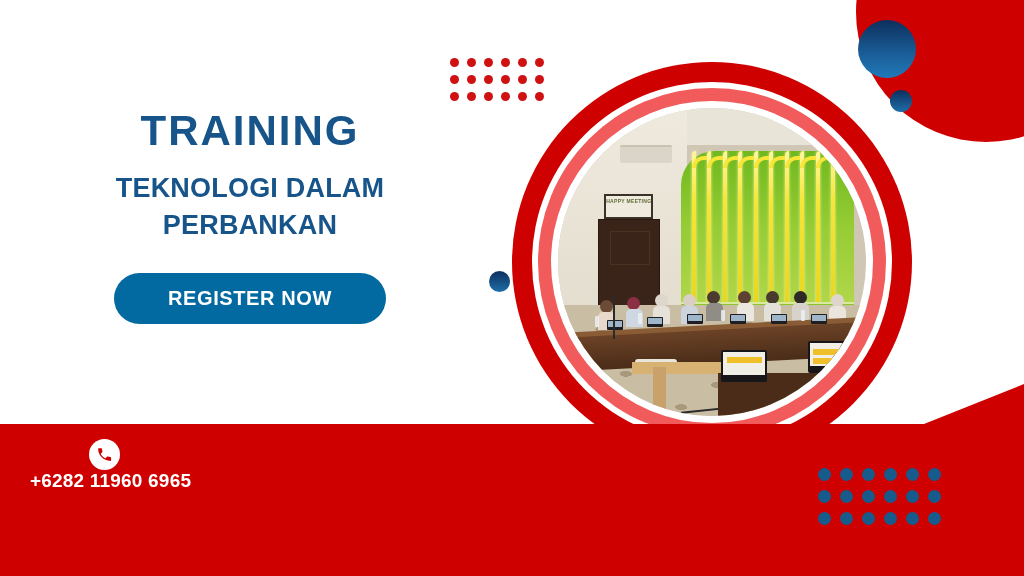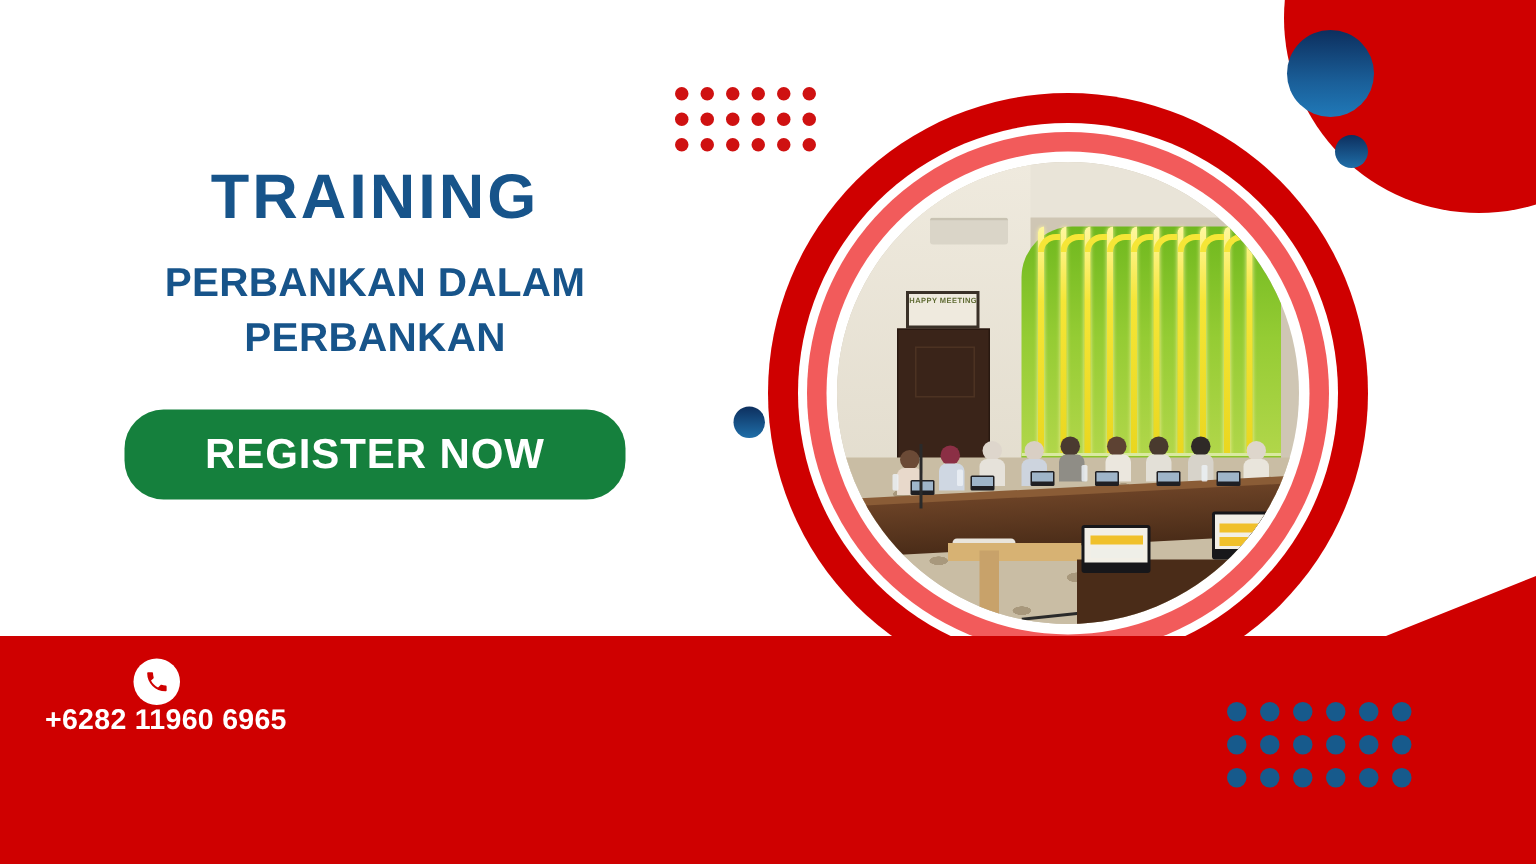--- a/index.html
+++ b/index.html
@@ -139,22 +139,22 @@
   .title-main {
     font-size:42px; font-weight:bold; color:#17548a;
     letter-spacing:2px; line-height:1.1; margin-bottom:16px;
   }
   .title-sub {
     font-size:27px; font-weight:bold; color:#17548a;
     line-height:1.38; letter-spacing:0.2px;
   }
   .cta-wrap { margin-top:28px; display:flex; justify-content:center; }
   .cta-button {
-    display:inline-block; background:#15803d; color:#ffffff;
-    font-size:28px; font-weight:bold; letter-spacing:0.6px;
+    display:inline-block; background:#0369a1; color:#ffffff;
+    font-size:20px; font-weight:bold; letter-spacing:0.6px;
     padding:14px 54px; border-radius:26px; border:none;
     cursor:pointer; font-family:"Liberation Sans", sans-serif;
   }
 
   
   .contact-row { position:absolute; display:flex; align-items:center; }
   .contact-row-1 { left:30px; bottom:84px; }
   .contact-row-2 { left:120px; bottom:34px; }
   .contact-item { display:flex; align-items:center; margin-right:34px;flex-direction:column; }
   .c-icon {
@@ -310,21 +310,21 @@
 
           </div>
         </div>
       </div>
     </div>
   </div>
 
   <div class="content">
     <div class="title-main">TRAINING</div>
     <div class="title-sub">
-      <div>PERBANKAN DALAM</div>
+      <div>TEKNOLOGI DALAM</div>
       <div>PERBANKAN</div>
     </div>
     <div class="cta-wrap">
       <button class="cta-button">REGISTER NOW</button>
     </div>
   </div>
 
   <div class="footer-wedge"></div>
   <div class="footer-band"></div>
 

